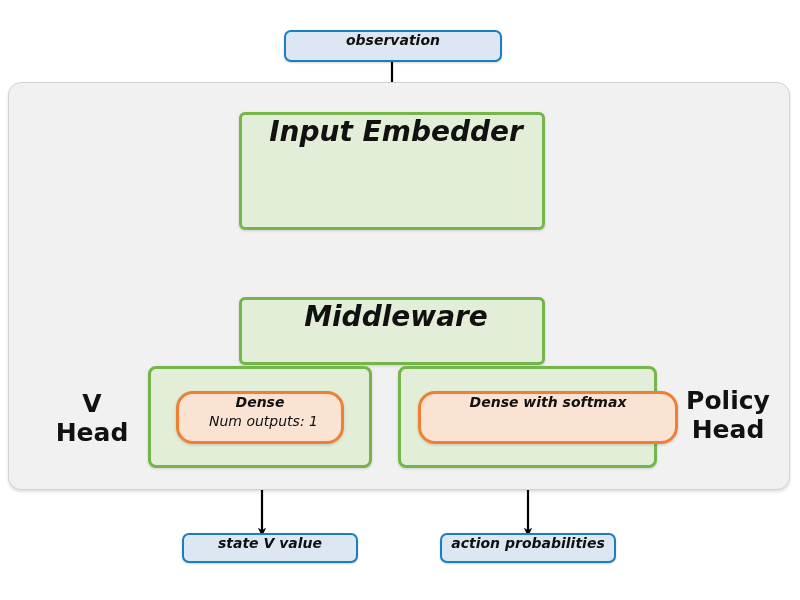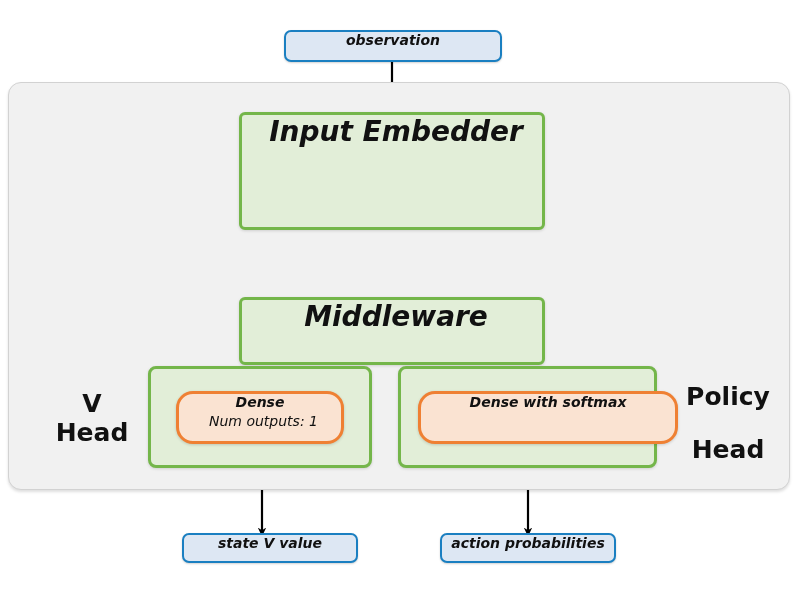--- a/index.html
+++ b/index.html
@@ -165,21 +165,21 @@
     <span>V</span>
     <span>Head</span>
   </div>
 
   <div class="head-box" style="left:398px; top:366px; width:259px; height:102px;"></div>
 
   <div class="node orange-node" style="left:418px; top:391px; width:260px; height:53px;">
     <span class="orange-title">Dense with softmax</span>
   </div>
 
-  <div class="head-label" style="left:666px; top:382px; width:124px; height:82px;justify-content:space-between;">
+  <div class="head-label" style="left:666px; top:374px; width:124px; height:82px;">
     <span>Policy</span>
     <span>Head</span>
   </div>
 
   <div class="node io-node" style="left:182px; top:533px; width:176px; height:30px;">
     <span>state V value</span>
   </div>
 
   <div class="node io-node" style="left:440px; top:533px; width:176px; height:30px;">
     <span>action probabilities</span>

